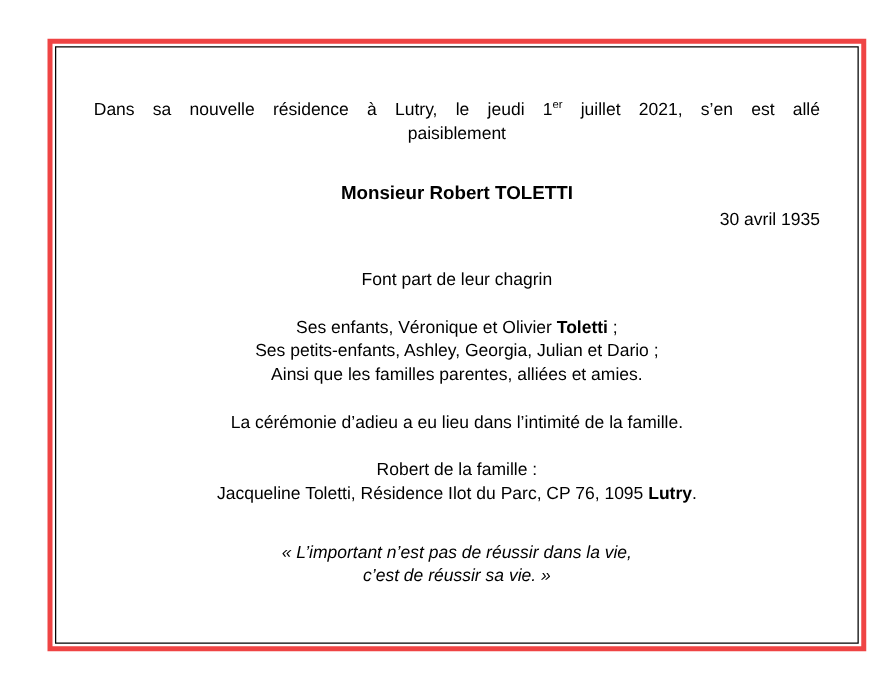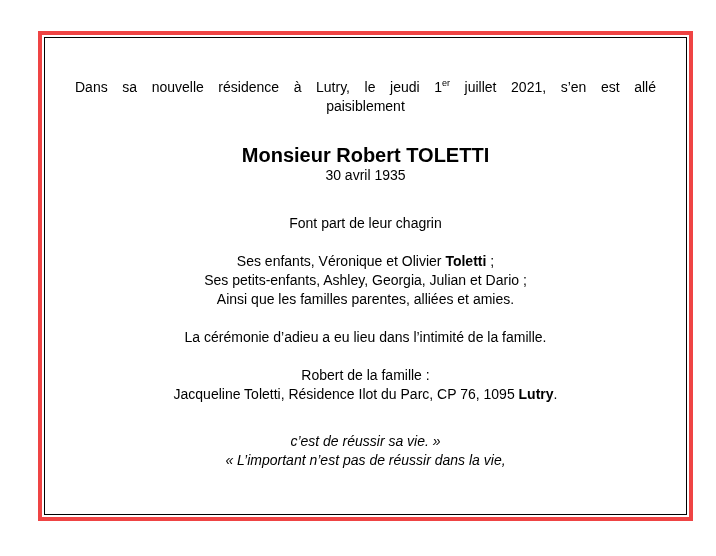--- a/index.html
+++ b/index.html
@@ -45,27 +45,27 @@
     text-align: justify;
     text-align-last: justify;
   }
   .ordinal-sup {
     font-size: 9px;
     line-height: 0;
     vertical-align: super;
   }
   .deceased-name {
     margin-top: 28px;
-    font-size: 20px;
+    font-size: 15px;
     line-height: 22px;
     font-weight: bold;
     text-align: center;
   }
   .birth-date {
-    text-align: center;
+    text-align: right;
   }
   .grief {
     margin-top: 29px;
   }
   .family {
     margin-top: 19px;
   }
   .ceremony {
     margin-top: 19px;
   }
@@ -101,19 +101,19 @@
       </div>
 
       <p class="ceremony">La cérémonie d’adieu a eu lieu dans l’intimité de la famille.</p>
 
       <div class="address">
         <p>Robert de la famille :</p>
         <p><span>Jacqueline Toletti, Résidence Ilot du Parc, CP 76, 1095 </span><b>Lutry</b><span>.</span></p>
       </div>
 
       <div class="quote">
+        <p>« L’important n’est pas de réussir dans la vie,</p>
         <p>c’est de réussir sa vie. »</p>
-        <p>« L’important n’est pas de réussir dans la vie,</p>
       </div>
 
     </div>
   </div>
 </div>
 
 </body></html>

